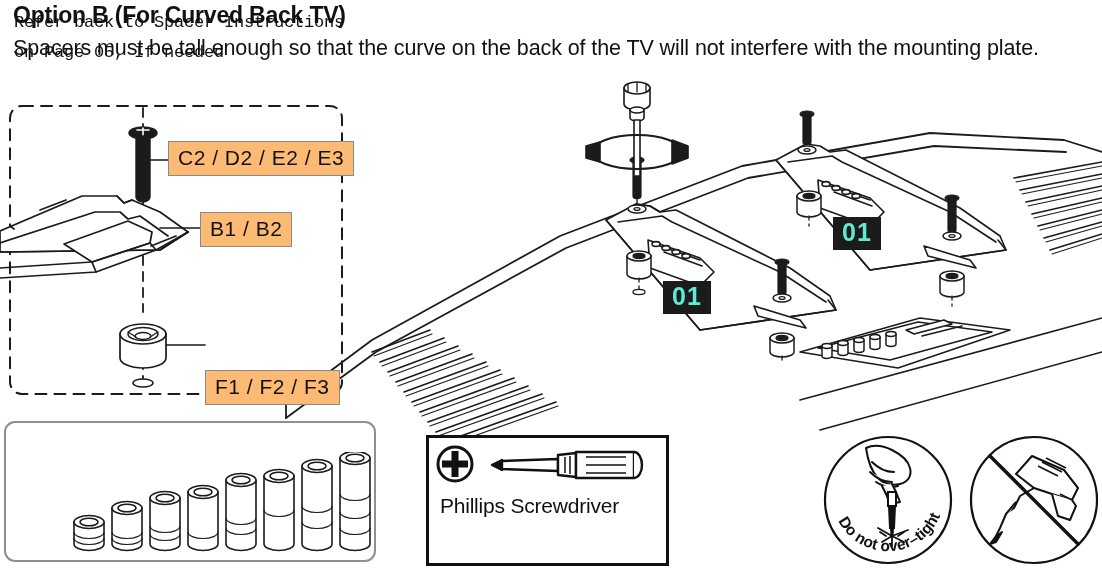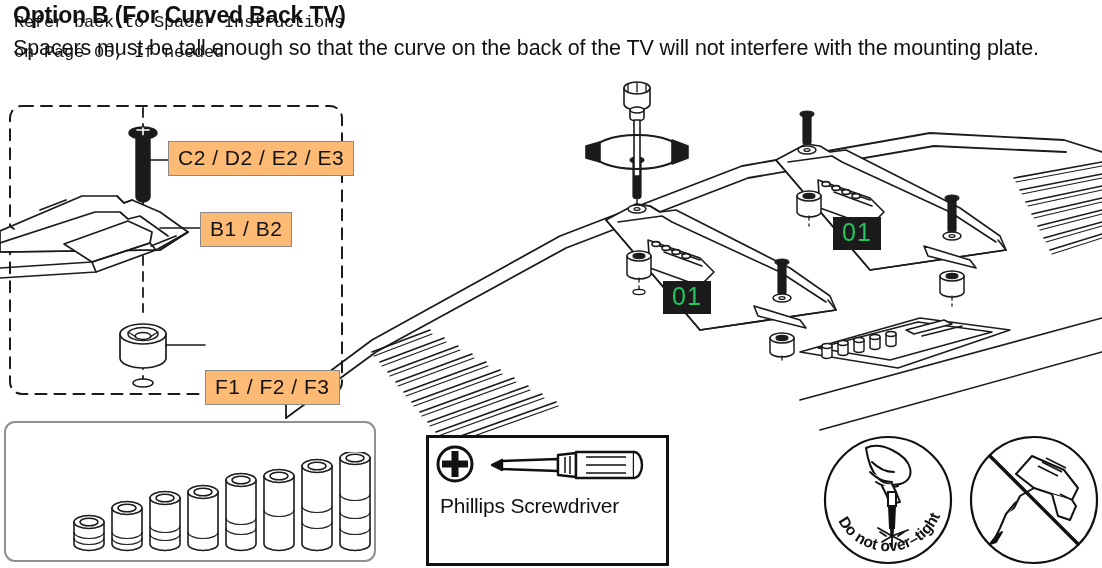--- a/index.html
+++ b/index.html
@@ -54,23 +54,23 @@
     letter-spacing: 0.5px;
   }
   #callout-cde { left: 168px; top: 141px; }
   #callout-b   { left: 200px; top: 212px; }
   #callout-f   { left: 205px; top: 322px; margin-top: 48px; }
 
   
   .step-badge {
     position: absolute;
     background: #1b1b1b;
-    color: #22c55e;
+    color: #5eead4;
     font-size: 25px;
-    font-weight: normal;
+    font-weight: bold;
     letter-spacing: 1px;
     padding: 3px 9px 5px 9px;
     line-height: 1;
   }
   #step-badge-left  { left: 663px; top: 281px; }
   #step-badge-right { left: 833px; top: 217px; }
 
   
   #spacer-note-box {
     position: absolute;

